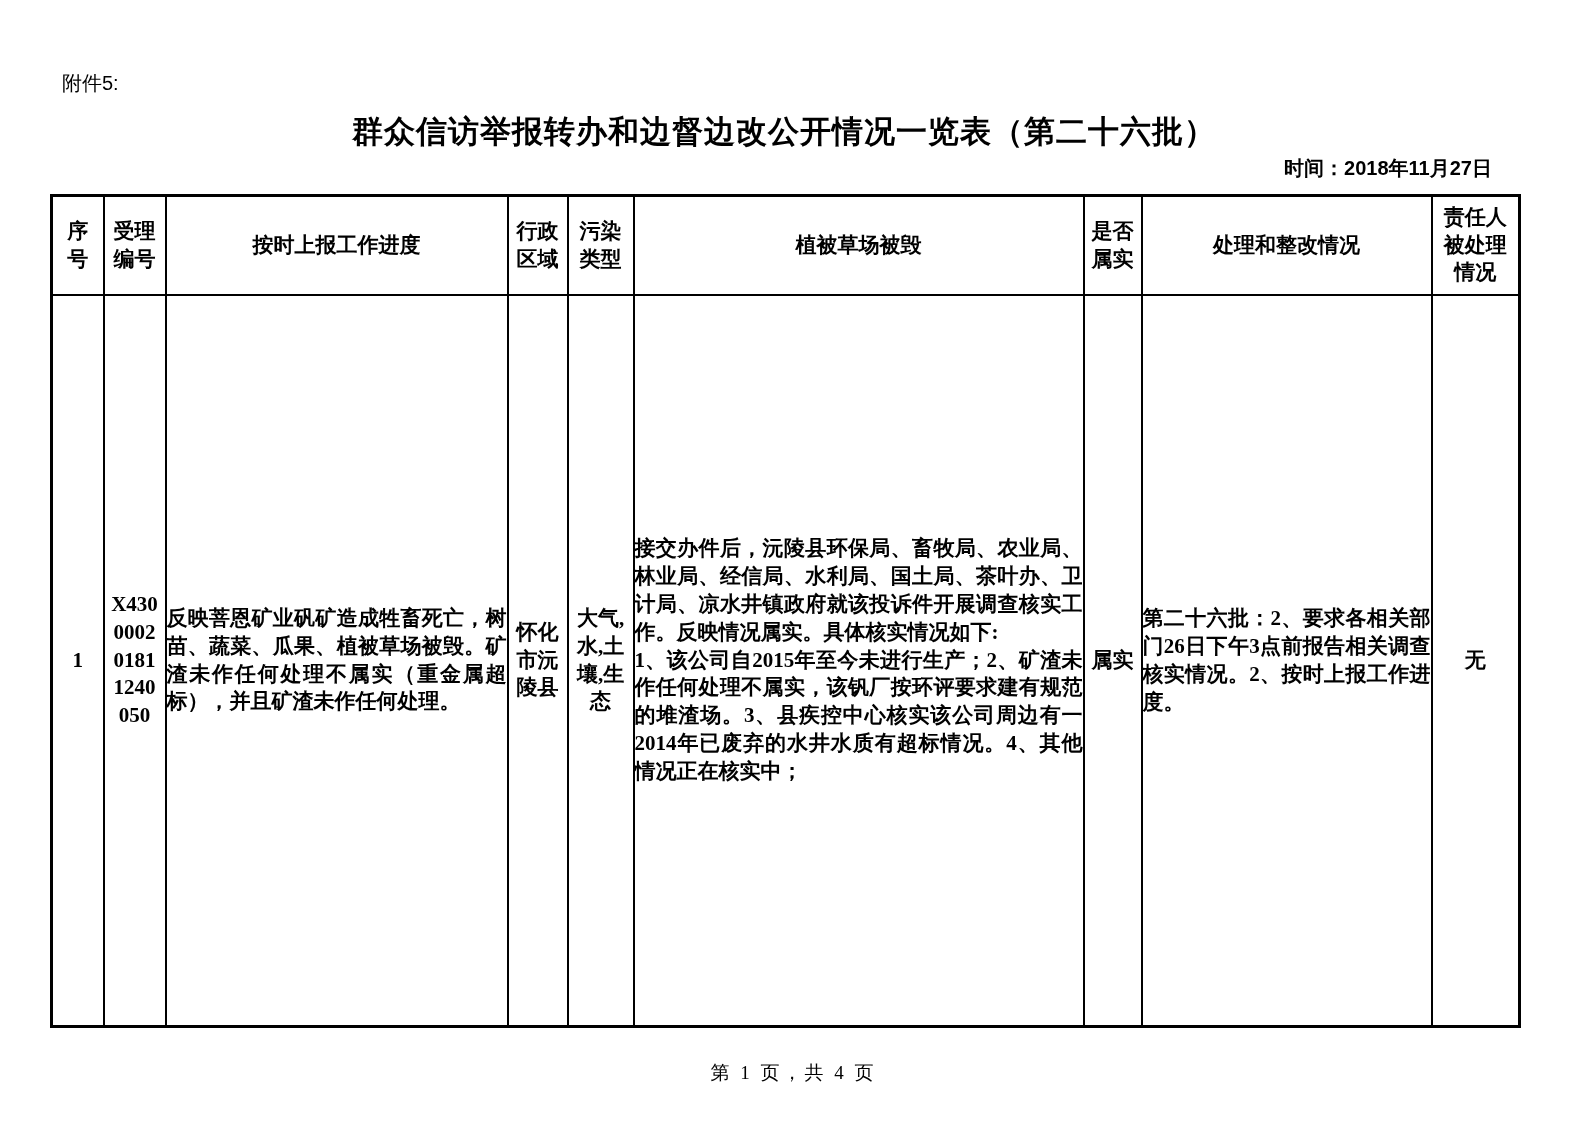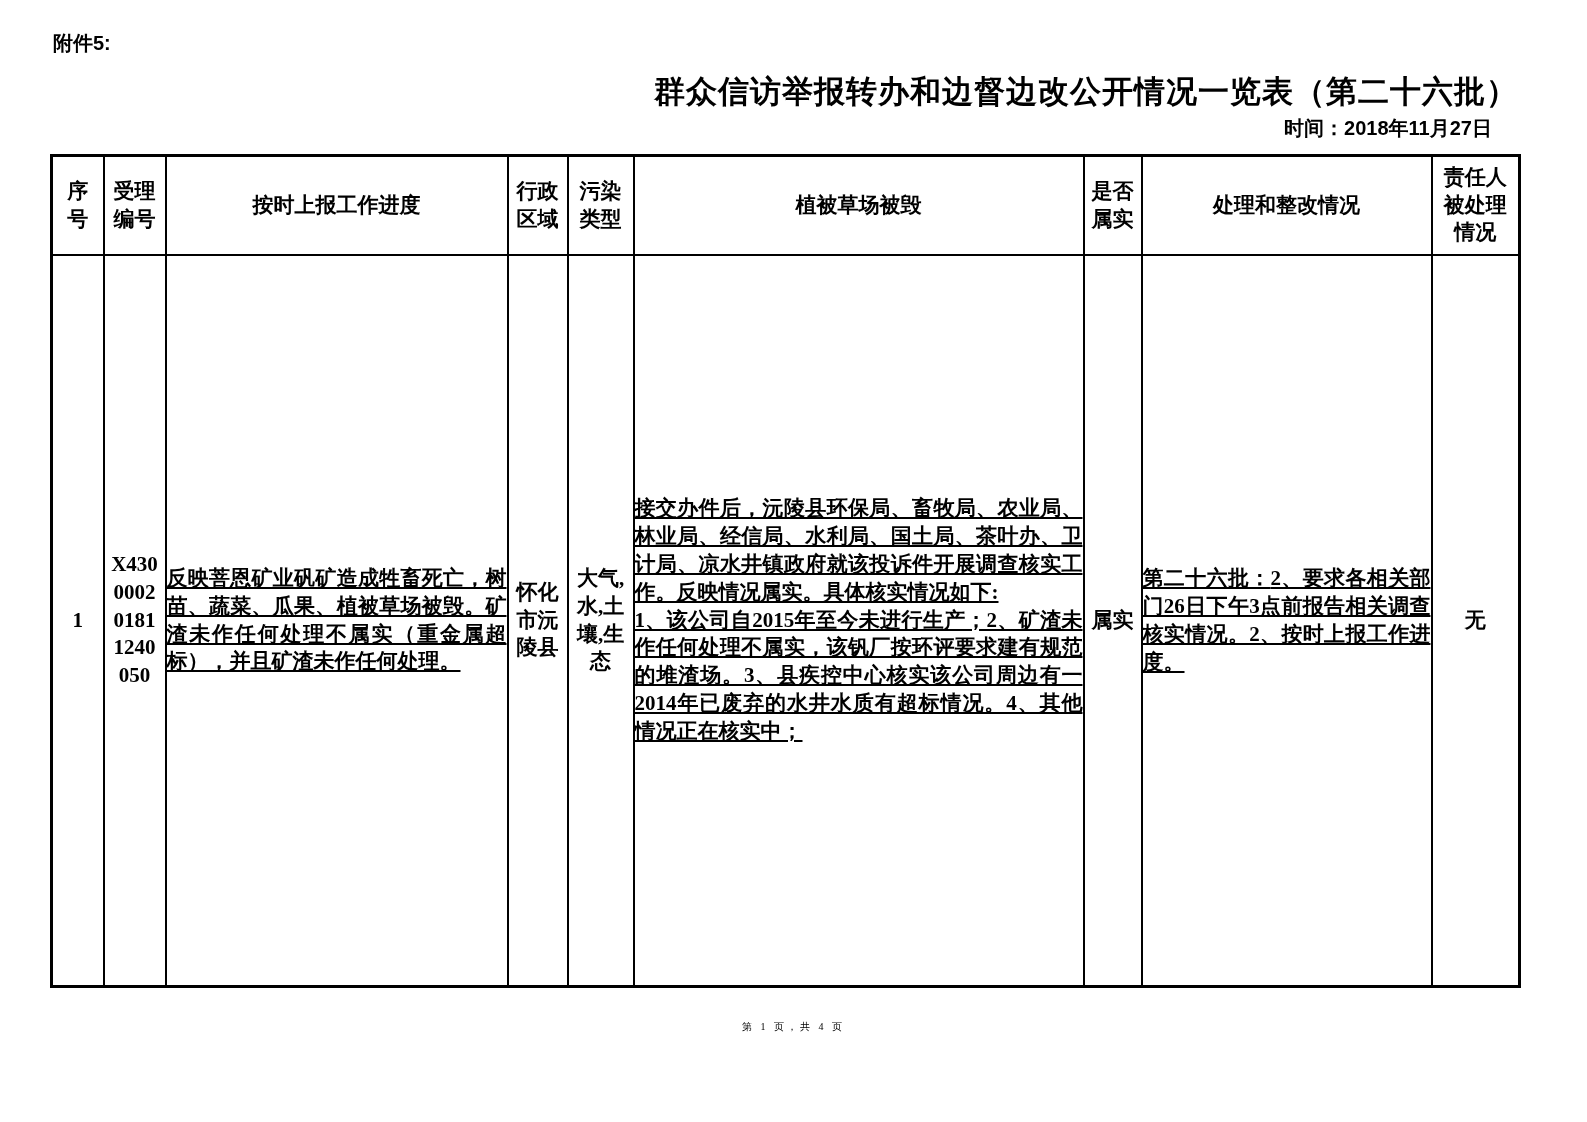--- a/index.html
+++ b/index.html
@@ -14,29 +14,29 @@
     height: 1122px;
     background: #ffffff;
     font-family: "Liberation Serif", "DejaVu Serif", serif;
     overflow: hidden;
   }
   .content {
     width: 1468px;
     margin-left: 50px;
   }
   .attachment {
-    padding-top: 30px;
-    margin-left: 3px;
+    padding-top: 70px;
+    margin-left: 12px;
     font-family: "Liberation Sans", "DejaVu Sans", sans-serif;
     font-size: 20px;
-    font-weight: bold;
+    font-weight: normal;
   }
   .title {
     margin: 14px 0 0 0;
-    text-align: right;
+    text-align: center;
     font-family: "Liberation Sans", "DejaVu Sans", sans-serif;
     font-size: 31px;
     font-weight: bold;
     letter-spacing: 1px;
   }
   .date {
     margin-top: 2px;
     text-align: right;
     padding-right: 26px;
     font-family: "Liberation Sans", "DejaVu Sans", sans-serif;
@@ -69,31 +69,30 @@
     height: 729px;
   }
   td.center {
     text-align: center;
     white-space: pre-line;
   }
   td.para {
     text-align: justify;
     padding: 6px 7px;
     white-space: pre-line;
-    text-decoration: underline;
   }
   .lead {
     font-family: "Liberation Sans", "DejaVu Sans", sans-serif;
     font-weight: bold;
   }
   .footer {
     margin-top: 32px;
     width: 1487px;
     text-align: center;
-    font-size: 10px;
+    font-size: 19px;
     font-weight: normal;
     letter-spacing: 3px;
   }
   col.c-serial { width: 52px; }
   col.c-case   { width: 62px; }
   col.c-issue  { width: 342px; }
   col.c-region { width: 60px; }
   col.c-poll   { width: 66px; }
   col.c-invest { width: 450px; }
   col.c-verif  { width: 58px; }

